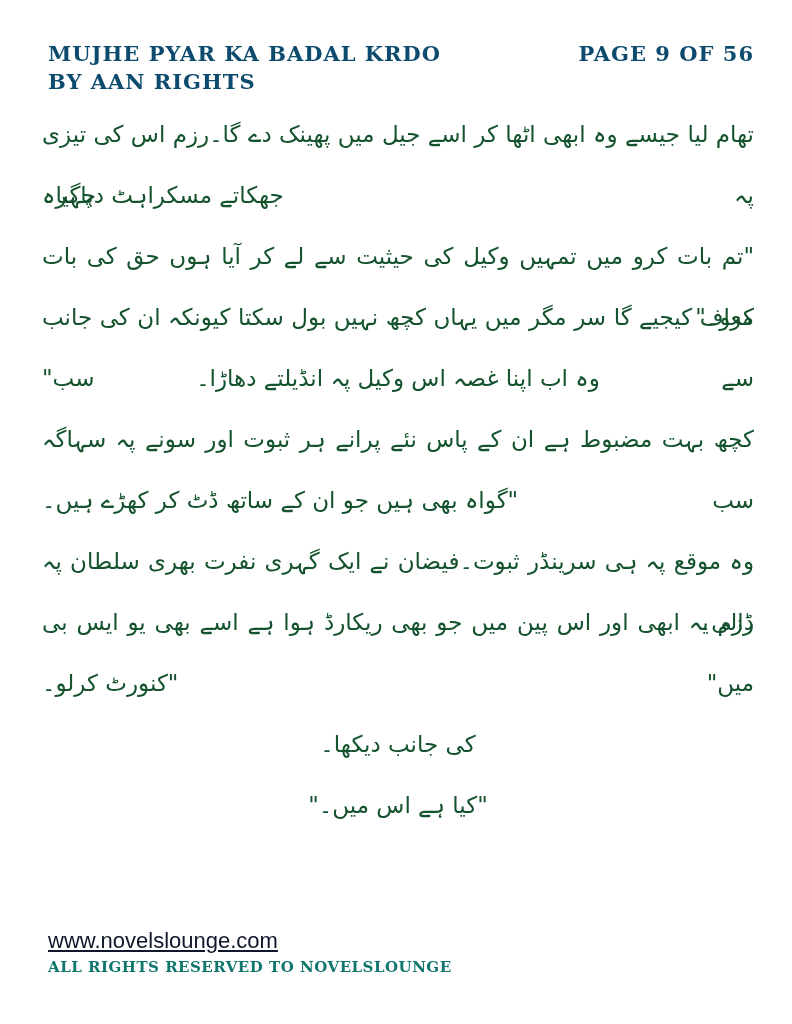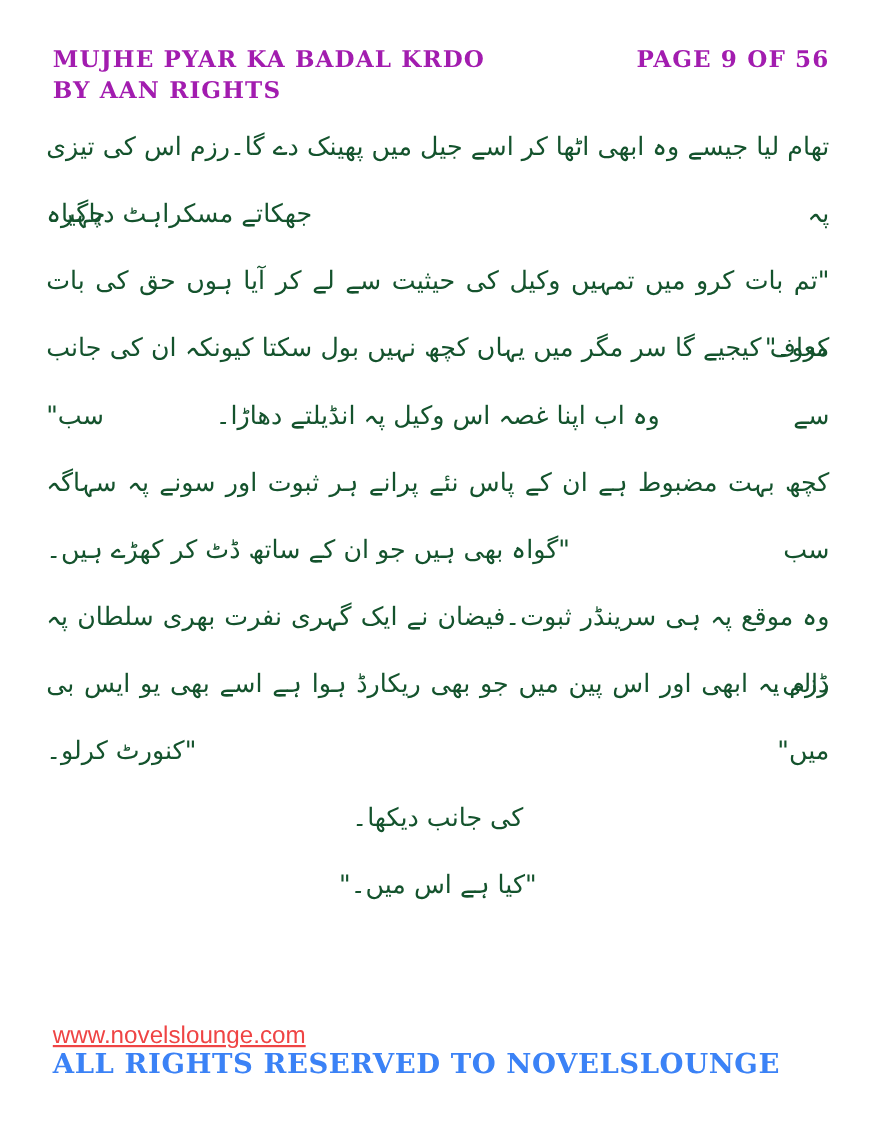--- a/index.html
+++ b/index.html
@@ -23,21 +23,21 @@
     left: 48px;
     right: 38px;
     display: flex;
     justify-content: space-between;
     align-items: flex-start;
   }
   .header-left { display: flex; flex-direction: column; }
   .deco-caps {
     font-family: "DejaVu Serif", serif;
     font-weight: bold;
-    color: #a21caf;
+    color: #0c4a6e;
     font-size: 21px;
     line-height: 28px;
     letter-spacing: 1px;
     white-space: nowrap;
   }
   
   .body-text {
     position: absolute;
     top: 104px;
     left: 42px;
@@ -62,32 +62,32 @@
     position: absolute;
     left: 48px;
     bottom: 44px;
     display: flex;
     flex-direction: column;
   }
   .site-link {
     font-family: "Liberation Sans", sans-serif;
     font-size: 22px;
     line-height: 27px;
-    color: #ef4444;
+    color: #0f172a;
     text-decoration: underline;
     cursor: pointer;
     width: fit-content;
   }
   .rights {
     font-family: "DejaVu Serif", serif;
     font-weight: bold;
-    font-size: 25px;
+    font-size: 15px;
     line-height: 26px;
     letter-spacing: 0.5px;
-    color: #3b82f6;
+    color: #0f766e;
     white-space: nowrap;
   }
 </style>
 </head>
 <body>
 
 <div class="page">
 
   <div class="header">
     <div class="header-left">

